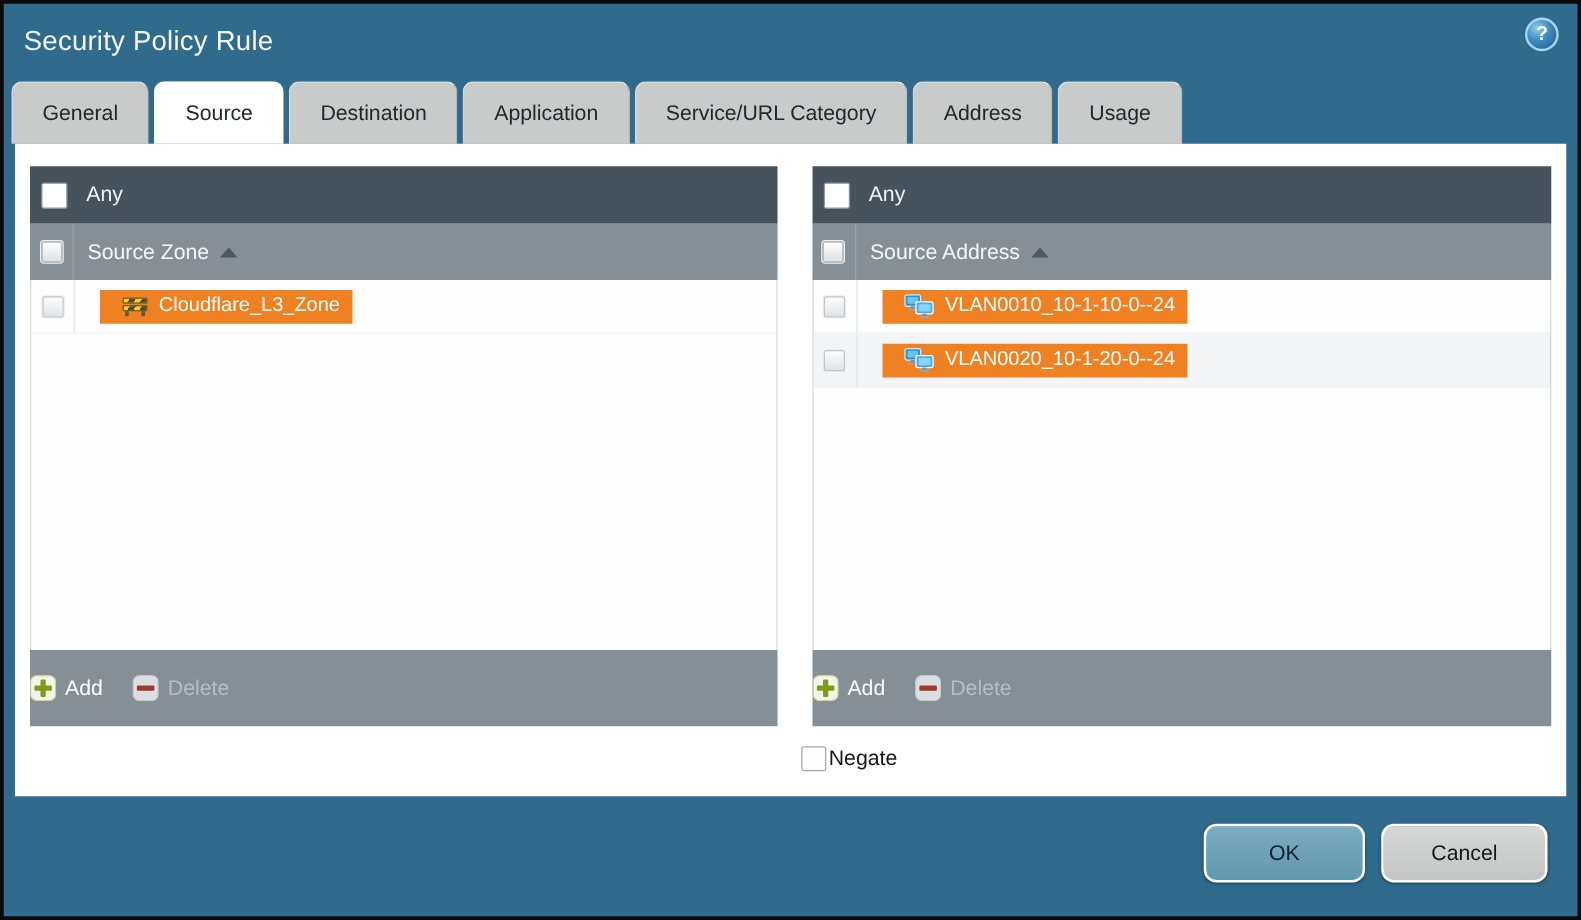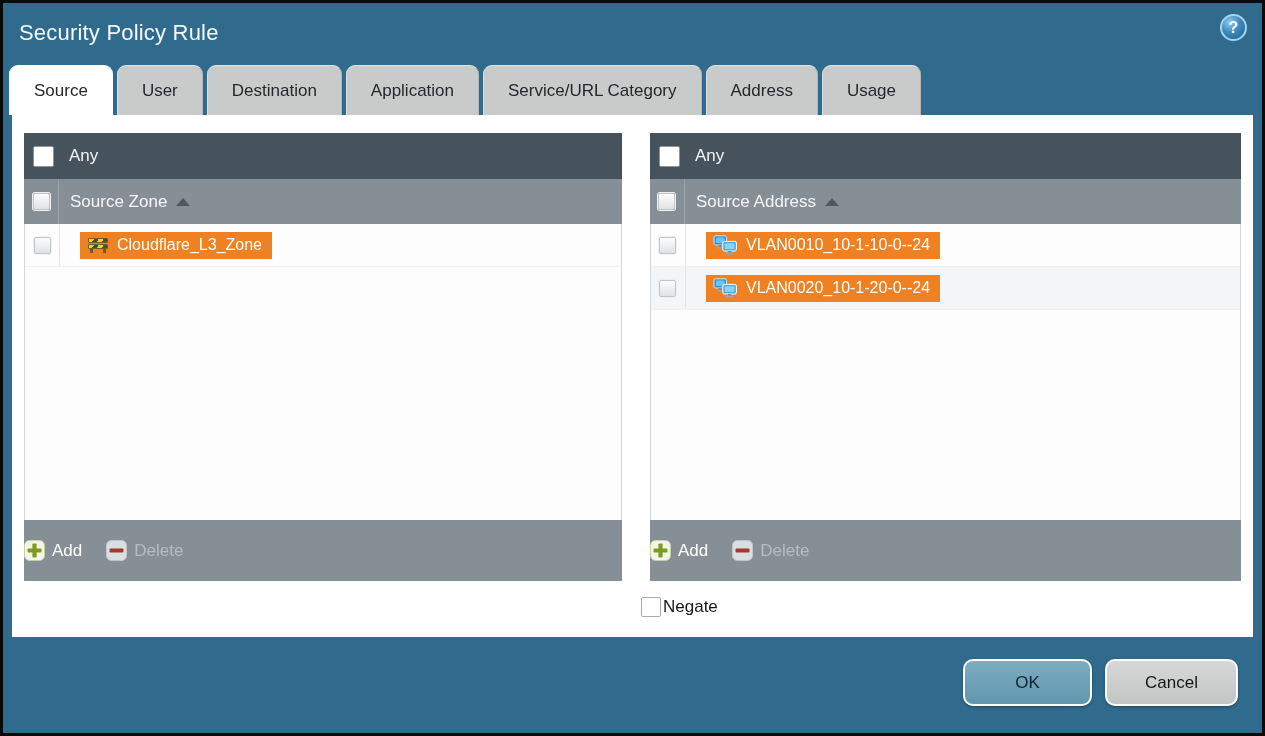--- a/index.html
+++ b/index.html
@@ -110,21 +110,21 @@
     cursor: pointer;
   }
   .row.alt { background: #f4f5f6; }
   .row .cb-cell { border-right: 1px solid #e3e5e7; }
   .chip {
     margin-left: 20px;
     background: #ef8123;
     color: #fff; font-size: 16px;
     height: 27px;
     display: inline-flex; align-items: center;
-    padding: 0 10px 0 7px;
+    padding: 0 10px 0 17px;
     gap: 8px;
     cursor: pointer;
     white-space: nowrap;
   }
   
   .zone-icon { width: 22px; height: 16px; position: relative; flex: none; }
   .zone-icon .bar {
     position: absolute; left: 1px; right: 1px; height: 5px;
     background: repeating-linear-gradient(125deg, #f4d01c 0 4px, #4d4a33 4px 8px);
     border: 1px solid #6d5e2c; border-radius: 1px;
@@ -184,22 +184,22 @@
 <body>
 
 <div class="dialog">
 
   <div class="titlebar">
     <span class="title">Security Policy Rule</span>
     <div class="help-icon">?</div>
   </div>
 
   <div class="tabs">
+    <div class="tab">General</div>
     <div class="tab active">Source</div>
-    <div class="tab">User</div>
     <div class="tab">Destination</div>
     <div class="tab">Application</div>
     <div class="tab">Service/URL Category</div>
     <div class="tab">Address</div>
     <div class="tab">Usage</div>
   </div>
 
   <div class="content">
     <div class="panels-row">
 

